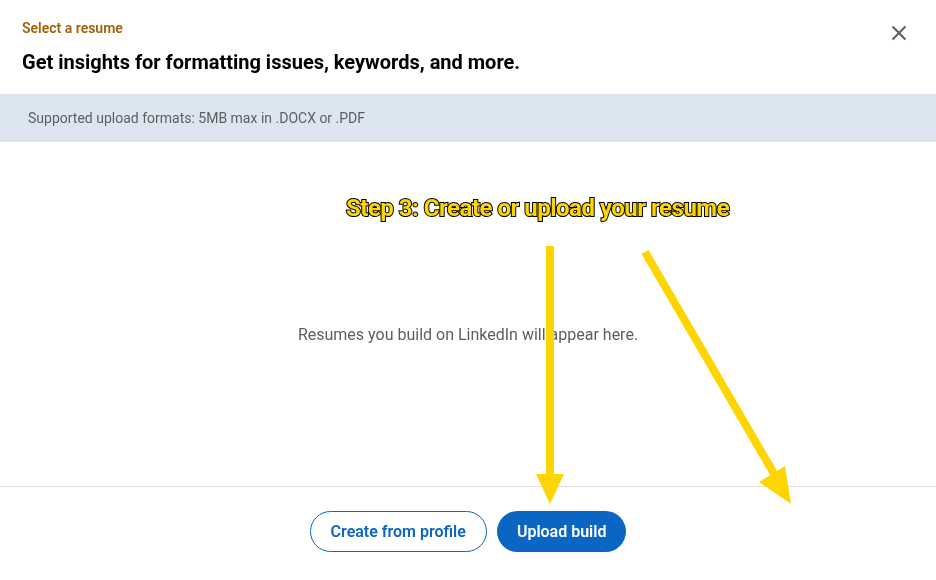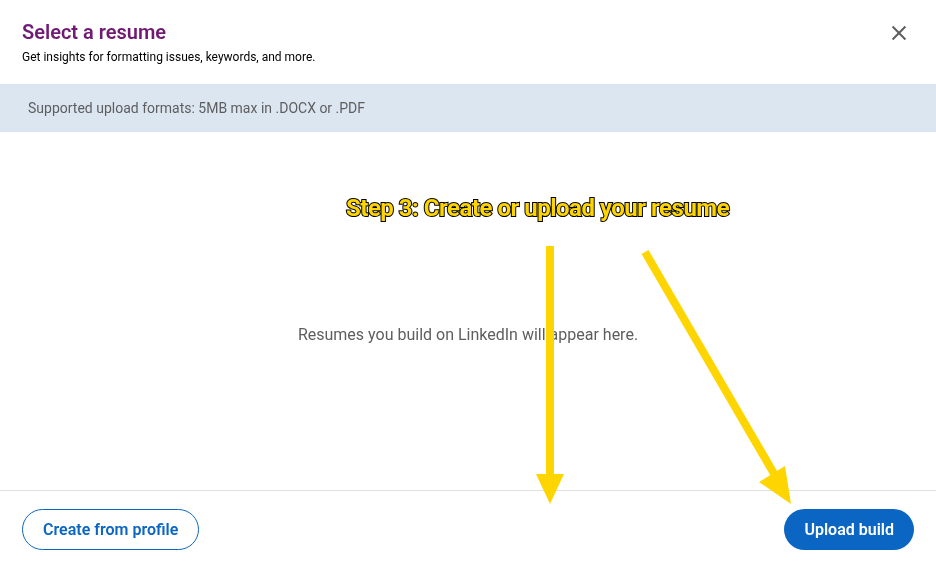--- a/index.html
+++ b/index.html
@@ -13,29 +13,29 @@
       height: 580px;
       background: #ffffff;
       position: relative;
       overflow: hidden;
     }
     .header {
       padding: 20px 22px 14px 22px;
       position: relative;
     }
     .title {
-      font-size: 20px;
+      font-size: 14px;
       font-weight: 600;
-      color: #701a75;
-      margin-bottom: 6px;
+      color: #a16207;
+      margin-bottom: 14px;
     }
     .subtitle {
-      font-size: 12px;
+      font-size: 20px;
       color: #000000;
-      font-weight: 400;
+      font-weight: 700;
     }
     .close-btn {
       position: absolute;
       top: 22px;
       right: 24px;
       width: 26px;
       height: 26px;
       cursor: pointer;
       display: flex;
       align-items: center;
@@ -58,27 +58,27 @@
       text-align: center;
       color: #5e5e5e;
       font-size: 16px;
       position: absolute;
       top: 325px;
       left: 0;
       right: 0;
     }
     .footer {
       position: absolute;
-      bottom: 12px;
+      bottom: 4px;
       left: 0;
       right: 0;
       border-top: 1px solid #e0e0e0;
-      padding: 18px 22px;
+      padding: 24px 22px;
       display: flex;
-      justify-content: space-between;
+      justify-content: center;
       gap: 10px;
       background: #ffffff;
     }
     .btn {
       border-radius: 24px;
       padding: 10px 20px;
       font-size: 16px;
       font-weight: 600;
       cursor: pointer;
       font-family: inherit;

